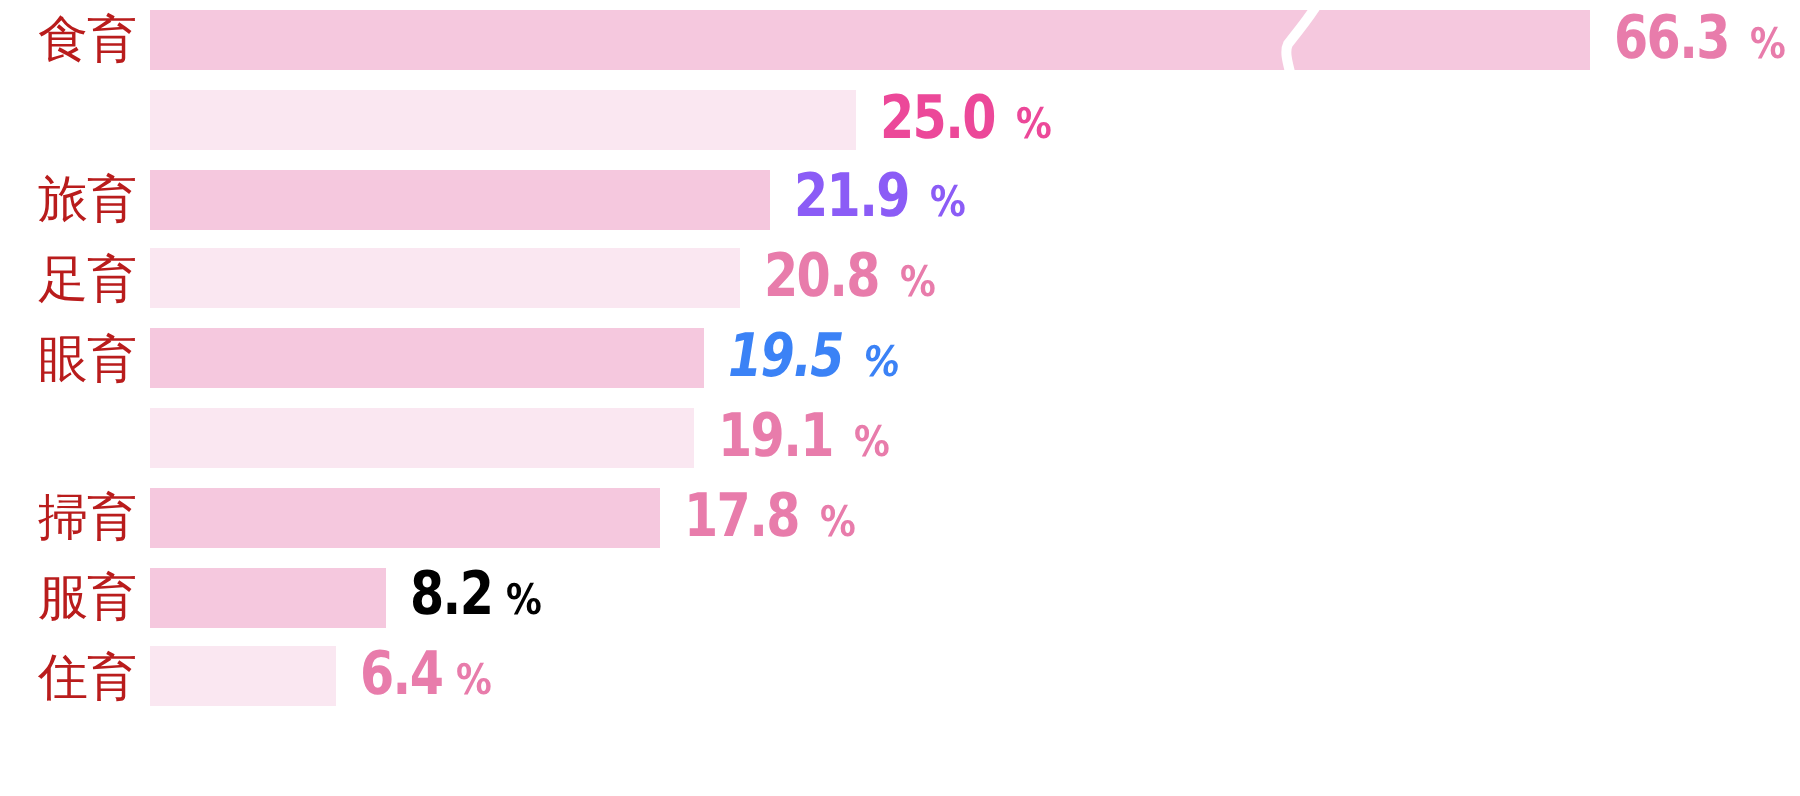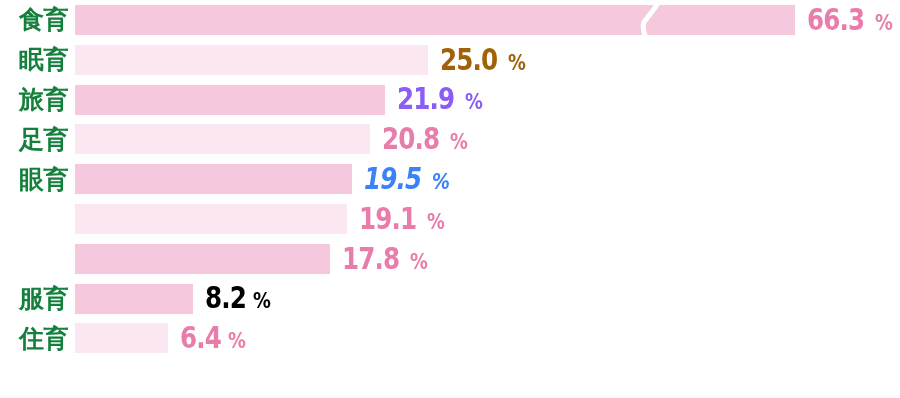--- a/index.html
+++ b/index.html
@@ -32,25 +32,25 @@
   .cat-label {
     position: absolute;
     left: 0;
     top: 0;
     width: 68px;
     height: 39.8px;
     display: flex;
     align-items: center;
     justify-content: flex-end;
     font-family: "DejaVu Sans", "Liberation Sans", sans-serif;
-    font-weight: 700;
+    font-weight: 400;
     font-size: 25px;
     line-height: 1;
     letter-spacing: -0.5px;
-    color: #15803d;
+    color: #b91c1c;
     white-space: nowrap;
   }
 
   .bar-track {
     position: absolute;
     left: 75px;
     top: 0;
     height: 39.8px;
     right: 0;
     padding-left: 16px;
@@ -114,24 +114,23 @@
         <div class="bar" style="width: 720px; background: rgb(245, 200, 222);"></div>
         <div class="break-mark" style="left: 565.2px;">
           <svg width="26" height="36" viewBox="0 0 26 36">
             <path d="M20 -2 C14 8, 10 12, 4 20 C2 24, 4 30, 6 38" stroke="#ffffff" stroke-width="5" fill="none" stroke-linecap="round"></path>
           </svg>
         </div>
         <div class="value-label" style="left: 732px; color: rgb(232, 124, 171);"><span class="num">66.3</span><span class="pct">%</span></div>
       </div>
     </div>
     <div class="bar-row">
-      <div class="cat-label">眠育</div>
       <div class="bar-track">
         <div class="bar light" style="width: 353px; background: rgb(250, 231, 241);"></div>
-        <div class="value-label" style="left: 365px; color: #a16207;"><span class="num">25.0</span><span class="pct">%</span></div>
+        <div class="value-label" style="left: 365px; color: #ec4899;"><span class="num">25.0</span><span class="pct">%</span></div>
       </div>
     </div>
     <div class="bar-row">
       <div class="cat-label">旅育</div>
       <div class="bar-track">
         <div class="bar" style="width: 310px; background: rgb(245, 200, 222);"></div>
         <div class="value-label" style="left: 322px; color: #8b5cf6;"><span class="num">21.9</span><span class="pct">%</span></div>
       </div>
     </div>
     <div class="bar-row">
@@ -148,20 +147,21 @@
         <div class="value-label" style="left: 289px; color: #3b82f6; font-style: italic;"><span class="num">19.5</span><span class="pct">%</span></div>
       </div>
     </div>
     <div class="bar-row">
       <div class="bar-track">
         <div class="bar light" style="width: 272px; background: rgb(250, 231, 241);"></div>
         <div class="value-label" style="left: 284px; color: rgb(232, 124, 171);"><span class="num">19.1</span><span class="pct">%</span></div>
       </div>
     </div>
     <div class="bar-row">
+      <div class="cat-label">掃育</div>
       <div class="bar-track">
         <div class="bar" style="width: 255px; background: rgb(245, 200, 222);"></div>
         <div class="value-label" style="left: 267px; color: rgb(232, 124, 171);"><span class="num">17.8</span><span class="pct">%</span></div>
       </div>
     </div>
     <div class="bar-row">
       <div class="cat-label">服育</div>
       <div class="bar-track">
         <div class="bar" style="width: 118px; background: rgb(245, 200, 222);"></div>
         <div class="value-label" style="left: 130px; color: #000000;"><span class="num">8.2</span><span class="pct">%</span></div>

